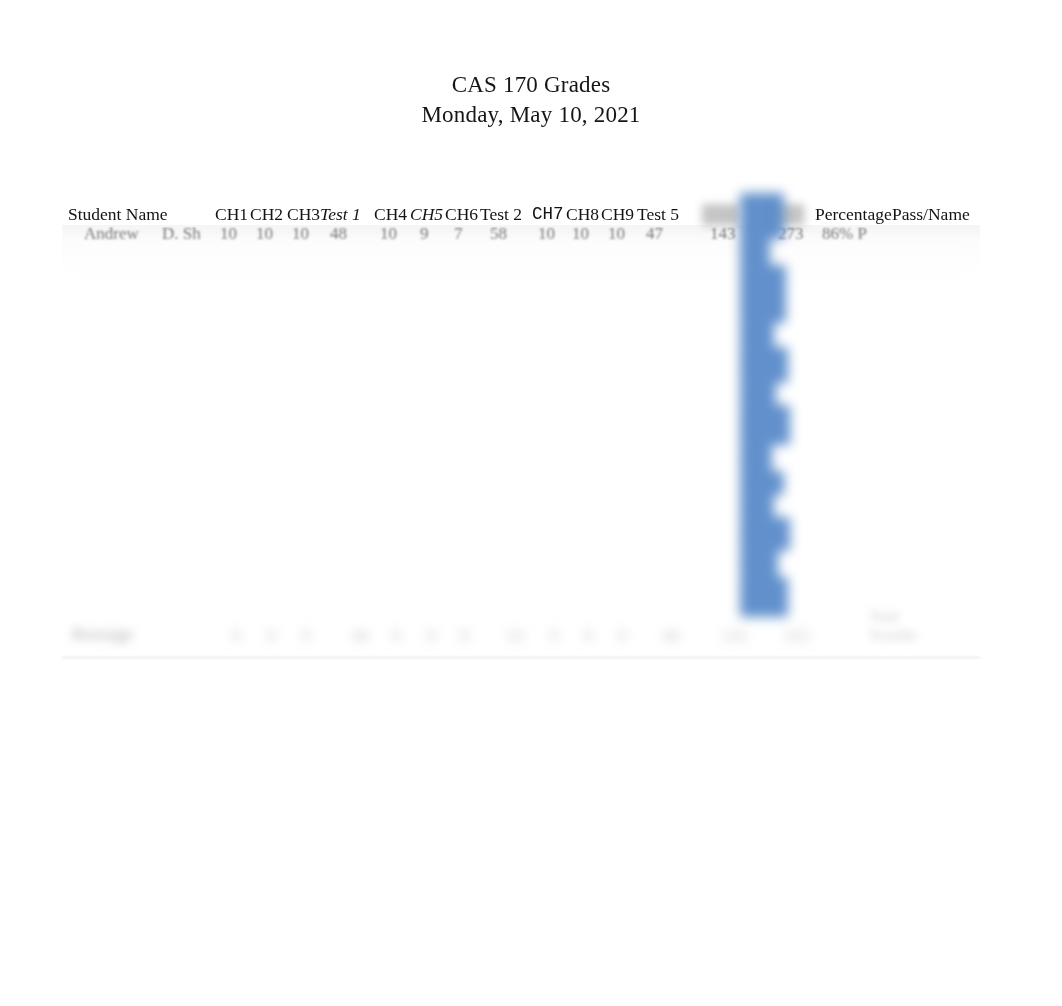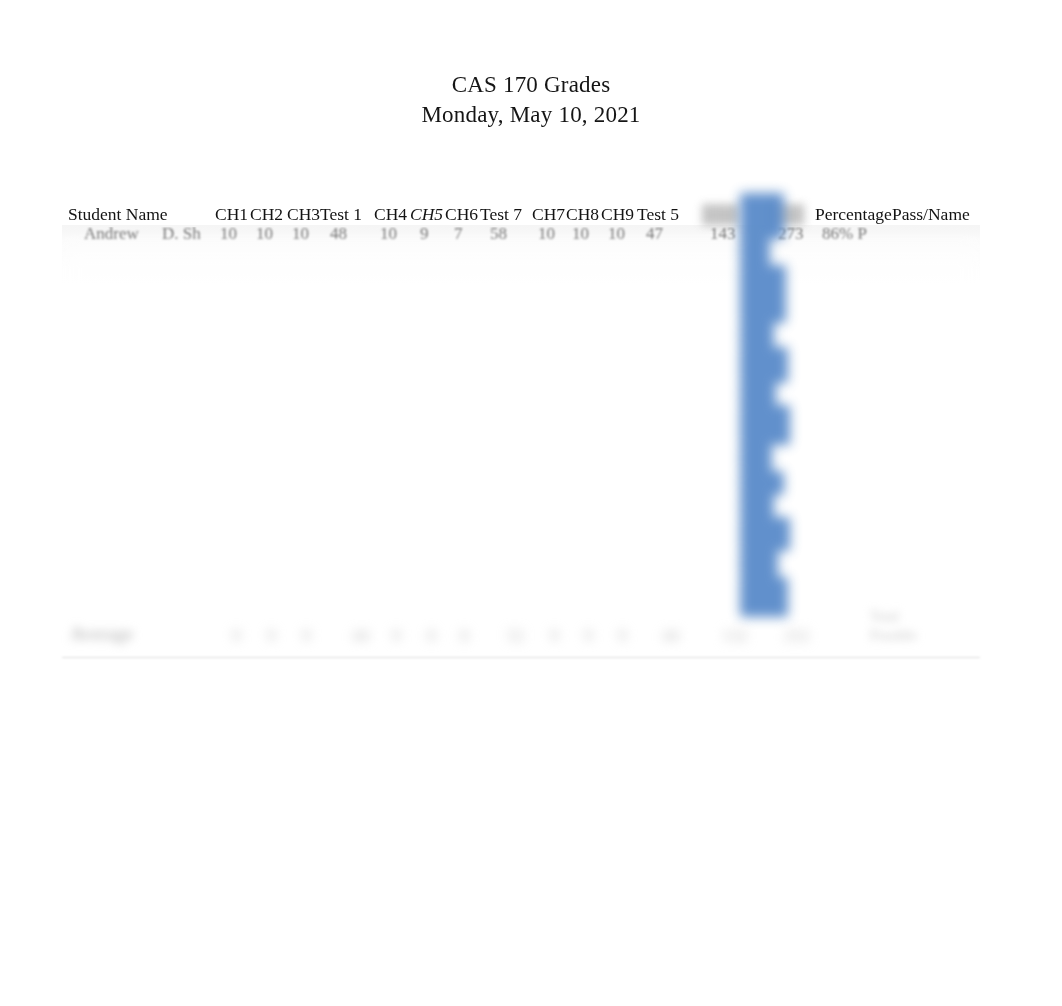--- a/index.html
+++ b/index.html
@@ -198,26 +198,26 @@
 
   <div class="table-region">
 
     <div class="table-body-wash"></div>
 
     <div class="header-row" id="header-row">
         <div class="hcell" style="left: 6px;">Student Name</div>
         <div class="hcell" style="left: 153px;">CH1</div>
         <div class="hcell" style="left: 188px;">CH2</div>
         <div class="hcell" style="left: 225px;">CH3</div>
-        <div class="hcell" style="left: 258px;">Test 1</div>
+        <div class="hcell" style="left: 258px; font-style: italic;">Test 1</div>
         <div class="hcell" style="left: 312px;">CH4</div>
         <div class="hcell" style="left: 348px; font-style: italic;">CH5</div>
         <div class="hcell" style="left: 383px;">CH6</div>
-        <div class="hcell" style="left: 418px;">Test 7</div>
-        <div class="hcell" style="left: 470px;">CH7</div>
+        <div class="hcell" style="left: 418px;">Test 2</div>
+        <div class="hcell" style="left: 470px; font-family: Liberation Mono, monospace;">CH7</div>
         <div class="hcell" style="left: 504px;">CH8</div>
         <div class="hcell" style="left: 539px;">CH9</div>
         <div class="hcell" style="left: 575px;">Test 5</div>
         <div class="hcell blurred" style="left: 640px;">███</div>
         <div class="hcell blurred" style="left: 705px;">███</div>
         <div class="hcell" style="left: 753px;">Percentage</div>
         <div class="hcell" style="left: 830px;">Pass/Name</div>
       </div>
 
     <div class="data-row-top" id="first-row">

